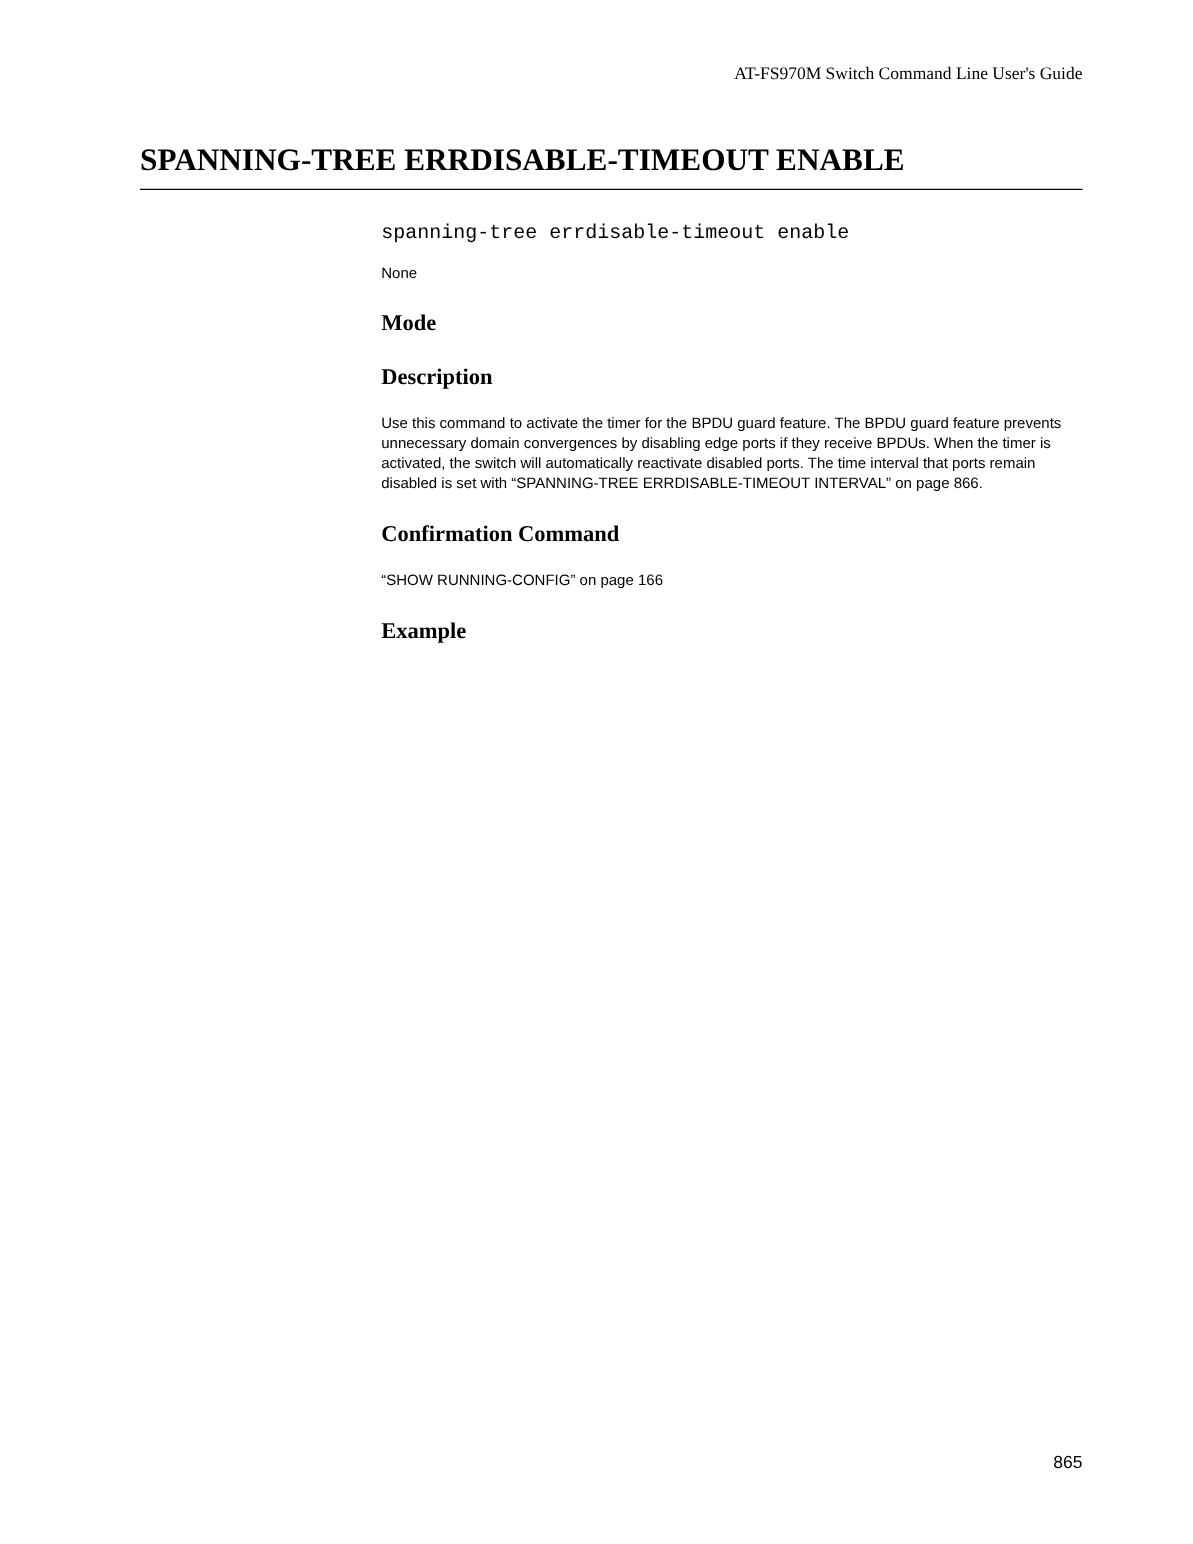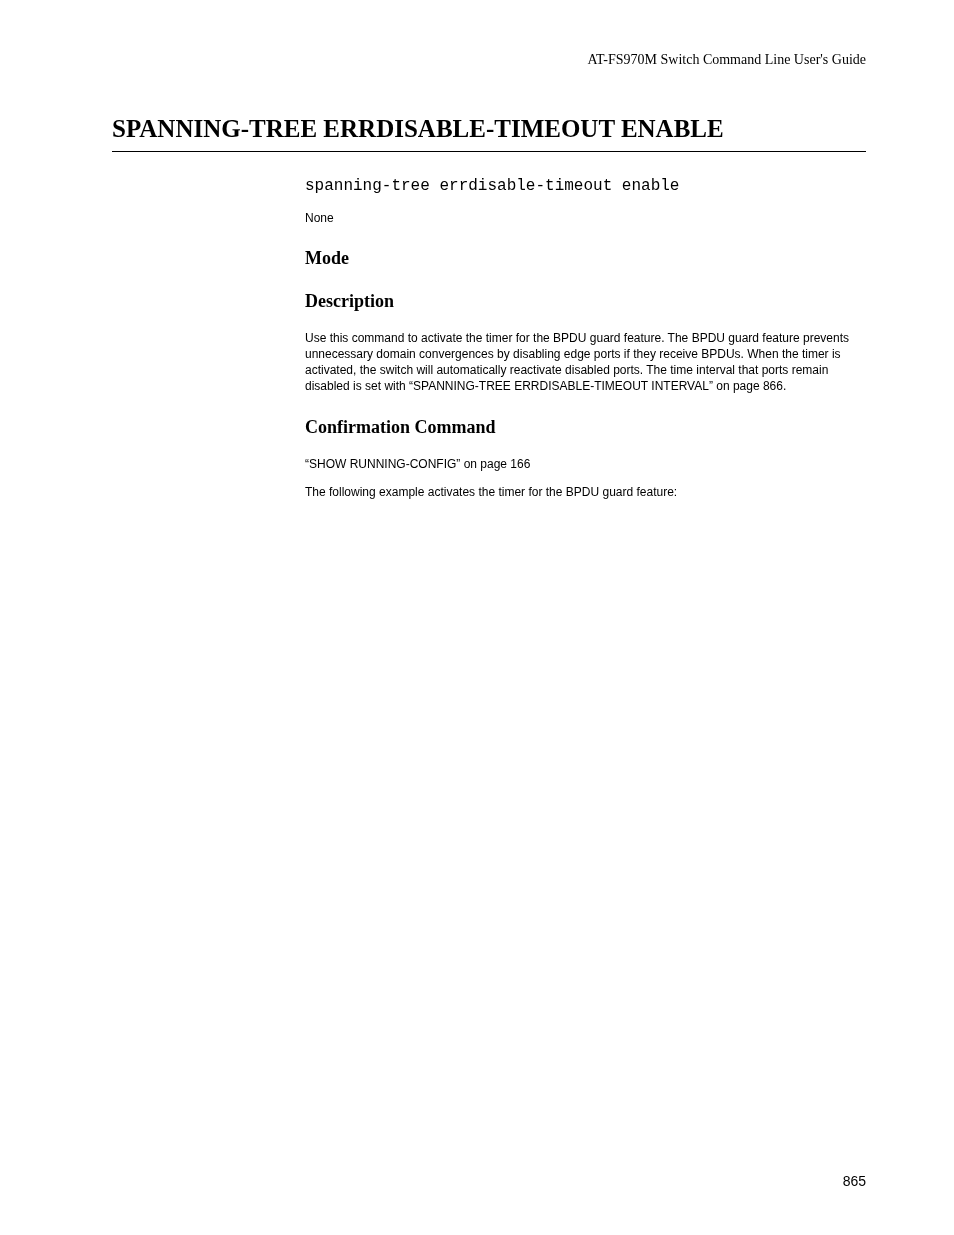--- a/index.html
+++ b/index.html
@@ -57,21 +57,21 @@
     }
     .code-text {
       font-family: "Courier New", Courier, monospace;
       font-size: 16px;
       line-height: 1.35;
       white-space: pre;
       margin-bottom: 12px;
     }
     .page-number {
       position: absolute;
-      bottom: 46px;
+      bottom: 58px;
       right: 88px;
       font-size: 14px;
       font-family: Arial, Helvetica, sans-serif;
     }
   </style>
 </head>
 <body>
 
 <div class="header-text">AT-FS970M Switch Command Line User's Guide</div>
 
@@ -83,16 +83,16 @@
   <div class="body-text">None</div>
 
   <div class="section-heading">Mode</div>
 
   <div class="section-heading">Description</div>
   <div class="body-text">Use this command to activate the timer for the BPDU guard feature. The BPDU guard feature prevents unnecessary domain convergences by disabling edge ports if they receive BPDUs. When the timer is activated, the switch will automatically reactivate disabled ports. The time interval that ports remain disabled is set with “SPANNING-TREE ERRDISABLE-TIMEOUT INTERVAL” on page 866.</div>
 
   <div class="section-heading">Confirmation Command</div>
   <div class="body-text">“SHOW RUNNING-CONFIG” on page 166</div>
 
-  <div class="body-text">The following example activates the timer for the BPDU guard feature:</div>
+  <div class="section-heading">Example</div>
 </div>
 
 <div class="page-number">865</div>
 
 </body></html>

